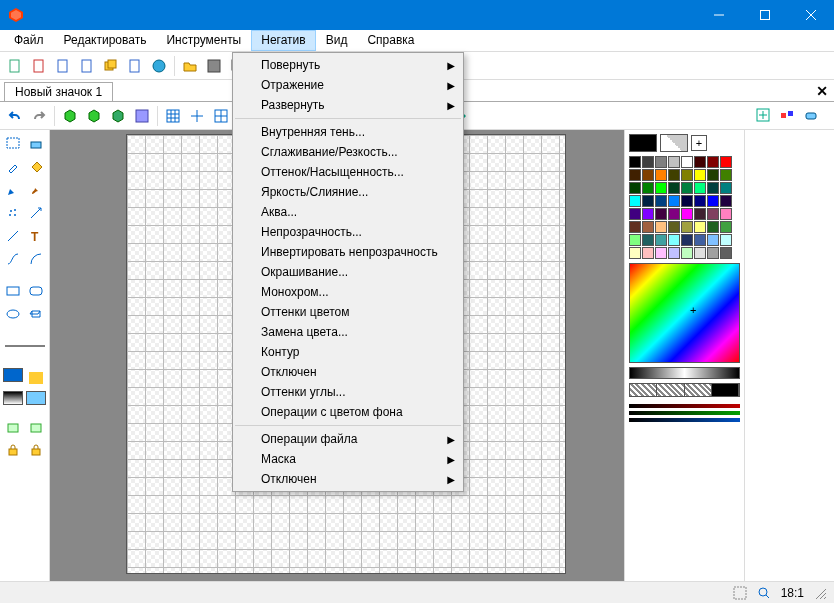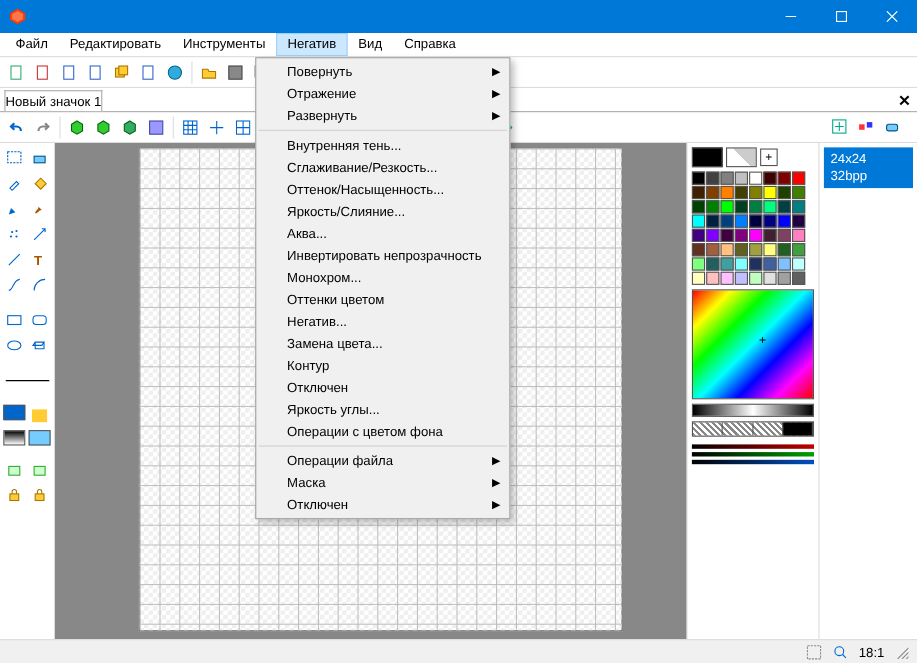--- a/index.html
+++ b/index.html
@@ -14,21 +14,21 @@
 
 .menubar { height: 22px; display: flex; align-items: stretch; border-bottom: 1px solid #dcdcdc; padding: 0 4px; background: #fff; }
 .menubar .mi { padding: 3px 10px; }
 .menubar .mi.open { background: #cce8ff; border: 1px solid #99d1ff; padding: 2px 9px; }
 
 .toolbar { height: 28px; border-bottom: 1px solid #dcdcdc; display: flex; align-items: center; padding: 0 6px; gap: 6px; }
 .tbi { width: 18px; height: 18px; border: 1px solid transparent; display: flex; align-items: center; justify-content: center; }
 .tsep { width: 1px; height: 20px; background: #dcdcdc; }
 
 .doctab { height: 22px; border-bottom: 1px solid #aaa; display: flex; align-items: flex-end; position: relative; }
-.doctab .tab { border: 1px solid #aaa; border-bottom: none; padding: 2px 0; margin-left: 4px; background: #fff; }
+.doctab .tab { border: 1px solid #aaa; border-bottom: none; padding: 2px 10px; margin-left: 4px; background: #fff; }
 .doctab .close-x { position: absolute; right: 6px; top: 3px; font-size: 14px; font-weight: bold; }
 
 .toolbar2 { height: 28px; border-bottom: 1px solid #dcdcdc; display: flex; align-items: center; padding: 0 6px; gap: 6px; }
 
 .workspace { position: absolute; top: 130px; bottom: 22px; left: 0; right: 0; display: flex; }
 
 .toolpanel { width: 50px; background: #fff; border-right: 1px solid #dcdcdc; display: flex; flex-direction: column; align-items: center; padding: 4px 0; gap: 3px; }
 .toolpanel .row { display: flex; gap: 3px; }
 .toolpanel .tb { width: 20px; height: 20px; border: 1px solid transparent; display: flex; align-items: center; justify-content: center; }
 .toolpanel .sep { height: 6px; }
@@ -496,26 +496,20 @@
           <div></div>
           <div></div>
           <div style="background:#000"></div>
         </div>
       <div class="alpha-lines" id="alpha-lines">
           <div style="background: linear-gradient(90deg, rgb(0, 0, 0), rgb(192, 0, 0));"></div>
           <div style="background: linear-gradient(90deg, rgb(0, 0, 0), rgb(0, 160, 0));"></div>
           <div style="background: linear-gradient(90deg, rgb(0, 0, 0), rgb(0, 80, 192));"></div>
         </div>
     </div>
-    <div class="sizes-panel">
-      <div class="size-item">
-        <div>24x24</div>
-        <div>32bpp</div>
-      </div>
-    </div>
   </div>
 </div>
 
 <div class="dropdown">
   <div class="dd-item">
       <span>Повернуть</span>
       <span class="arrow">▶</span>
     </div>
   <div class="dd-item">
       <span>Отражение</span>
@@ -535,42 +529,45 @@
   <div class="dd-item">
       <span>Оттенок/Насыщенность...</span>
     </div>
   <div class="dd-item">
       <span>Яркость/Слияние...</span>
     </div>
   <div class="dd-item">
       <span>Аква...</span>
     </div>
   <div class="dd-item">
+      <span>Непрозрачность...</span>
+    </div>
+  <div class="dd-item">
       <span>Инвертировать непрозрачность</span>
     </div>
   <div class="dd-item">
+      <span>Окрашивание...</span>
+    </div>
+  <div class="dd-item">
       <span>Монохром...</span>
     </div>
   <div class="dd-item">
       <span>Оттенки цветом</span>
     </div>
   <div class="dd-item">
-      <span>Негатив...</span>
-    </div>
-  <div class="dd-item">
       <span>Замена цвета...</span>
     </div>
   <div class="dd-item">
       <span>Контур</span>
     </div>
   <div class="dd-item">
       <span>Отключен</span>
     </div>
   <div class="dd-item">
-      <span>Яркость углы...</span>
+      <span>Оттенки углы...</span>
     </div>
   <div class="dd-item">
       <span>Операции с цветом фона</span>
     </div>
   <div class="dd-sep"></div>
   <div class="dd-item">
       <span>Операции файла</span>
       <span class="arrow">▶</span>
     </div>
   <div class="dd-item">

